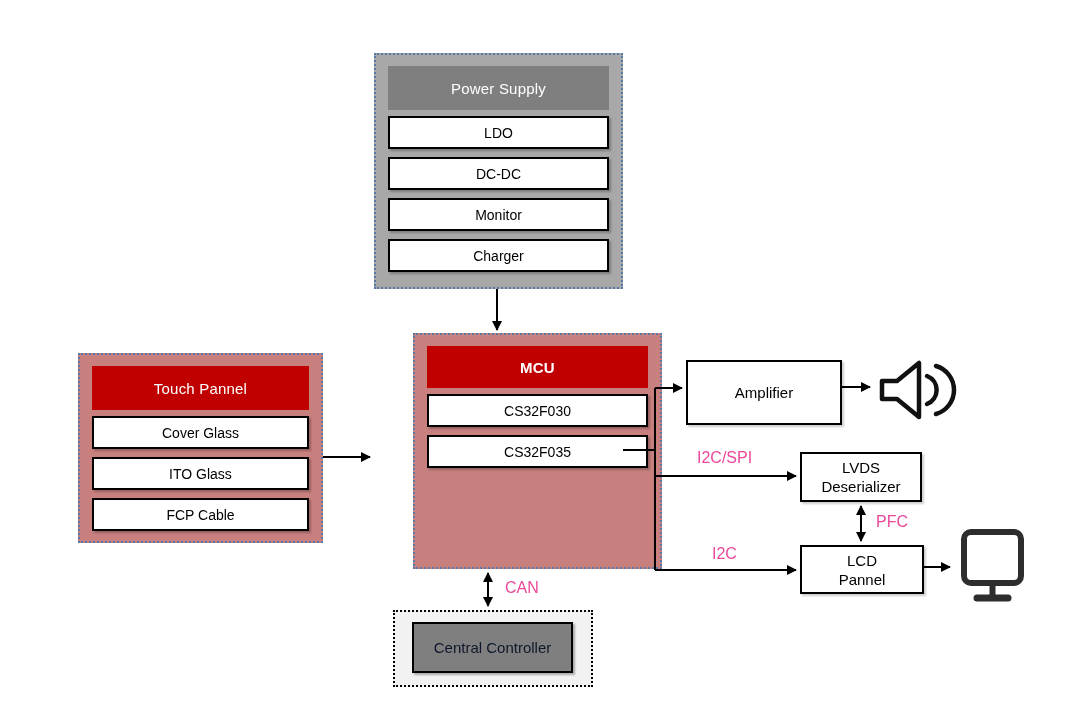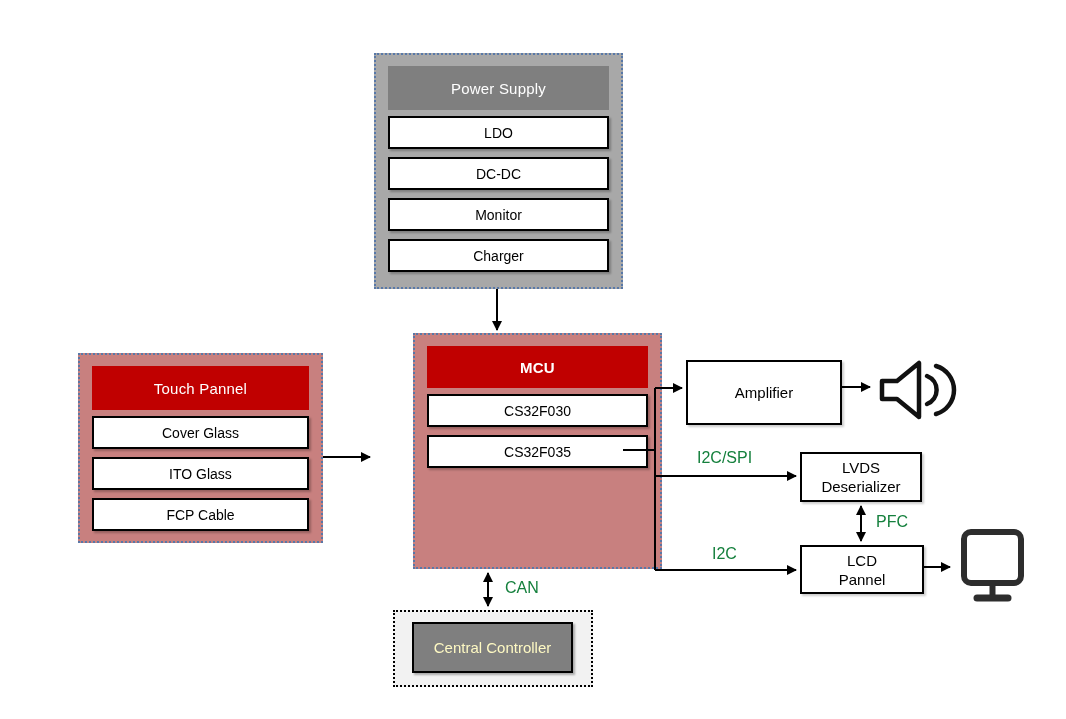--- a/index.html
+++ b/index.html
@@ -39,25 +39,25 @@
     box-shadow:2px 2px 2px rgba(0,0,0,0.2);
   }
   
   .cc-outer {
     position:absolute; left:393px; top:610px; width:200px; height:77px;
     box-sizing:border-box; background:#f2f2f2; border:2px dotted #000;
   }
   .cc-inner {
     position:absolute; left:17px; top:10px; width:161px; height:51px;
     box-sizing:border-box; background:#7f7f7f; border:2px solid #000;
-    color:#fef9c3; display:flex; align-items:center; justify-content:center;
+    color:#0f172a; display:flex; align-items:center; justify-content:center;
     font-size:15px; box-shadow:2px 2px 2px rgba(0,0,0,0.3);
   }
   
-  .lbl { position:absolute; font-size:16px; line-height:19px; color:#15803d; }
+  .lbl { position:absolute; font-size:16px; line-height:19px; color:#ec4899; }
   .lbl-i2cspi { left:697px; top:448px; }
   .lbl-i2c    { left:712px; top:544px; }
   .lbl-pfc    { left:876px; top:512px; }
   .lbl-can    { left:505px; top:578px; }
   
   svg.overlay { position:absolute; left:0; top:0; pointer-events:none; }
 </style>
 </head>
 <body>
 

